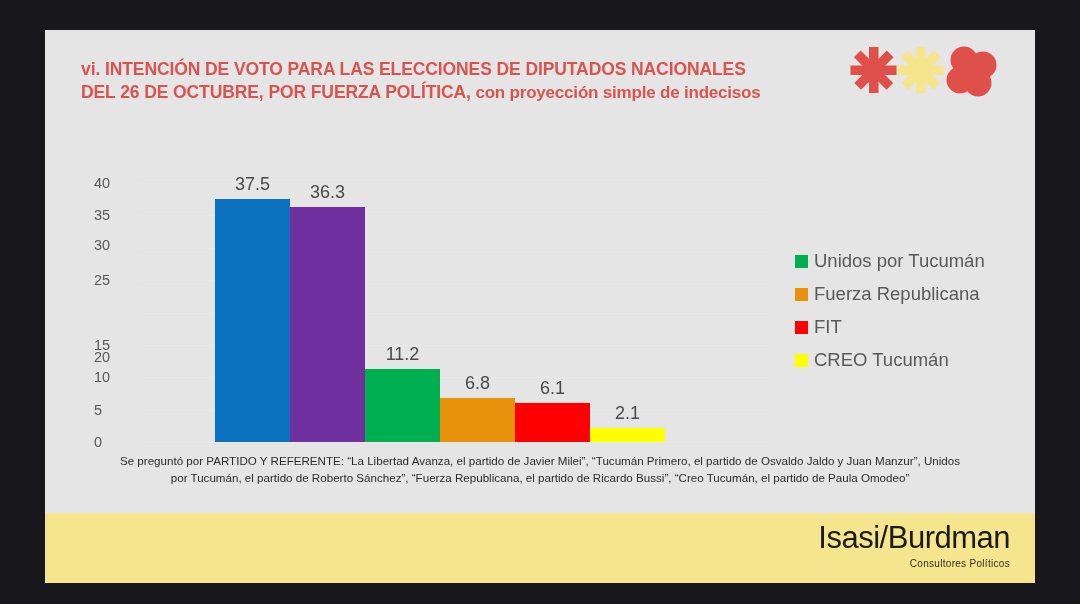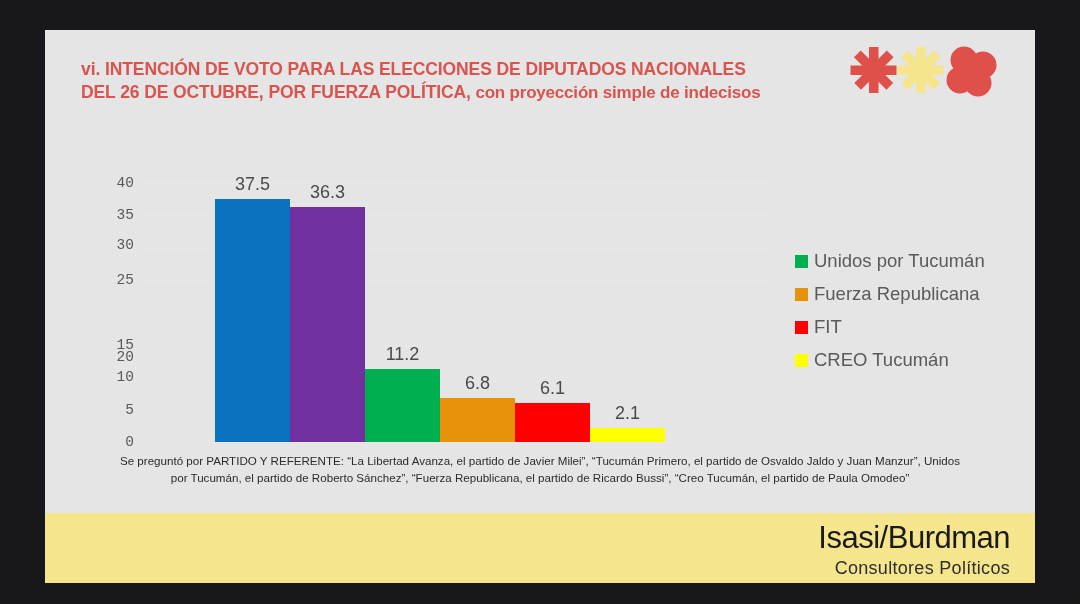--- a/index.html
+++ b/index.html
@@ -81,26 +81,24 @@
     position: absolute;
     left: 0;
     width: 628px;
     height: 1px;
     background: #e8e8e8;
   }
   .axis-label {
     position: absolute;
     right: 634px;
     width: 40px;
-    text-align: right;
     font-size: 14.5px;
     color: #595959;
     line-height: 1;
     transform: translateY(-7px);
-    font-family: Liberation Mono, monospace;
   }
   .bars {
     position: absolute;
     left: 75px;
     bottom: 0;
     height: 259px;
     display: flex;
     align-items: flex-end;
   }
   .bar-slot {
@@ -174,21 +172,21 @@
     top: 9px;
     text-align: right;
   }
   #brand-name {
     font-size: 31px;
     color: #1a1a1a;
     line-height: 1;
     letter-spacing: -0.5px;
   }
   #brand-sub {
-    font-size: 18px;
+    font-size: 10px;
     color: #2e2e2e;
     margin-top: 5px;
     letter-spacing: 0.3px;
   }
 </style>
 </head>
 <body>
 
 <div id="stage">
 

